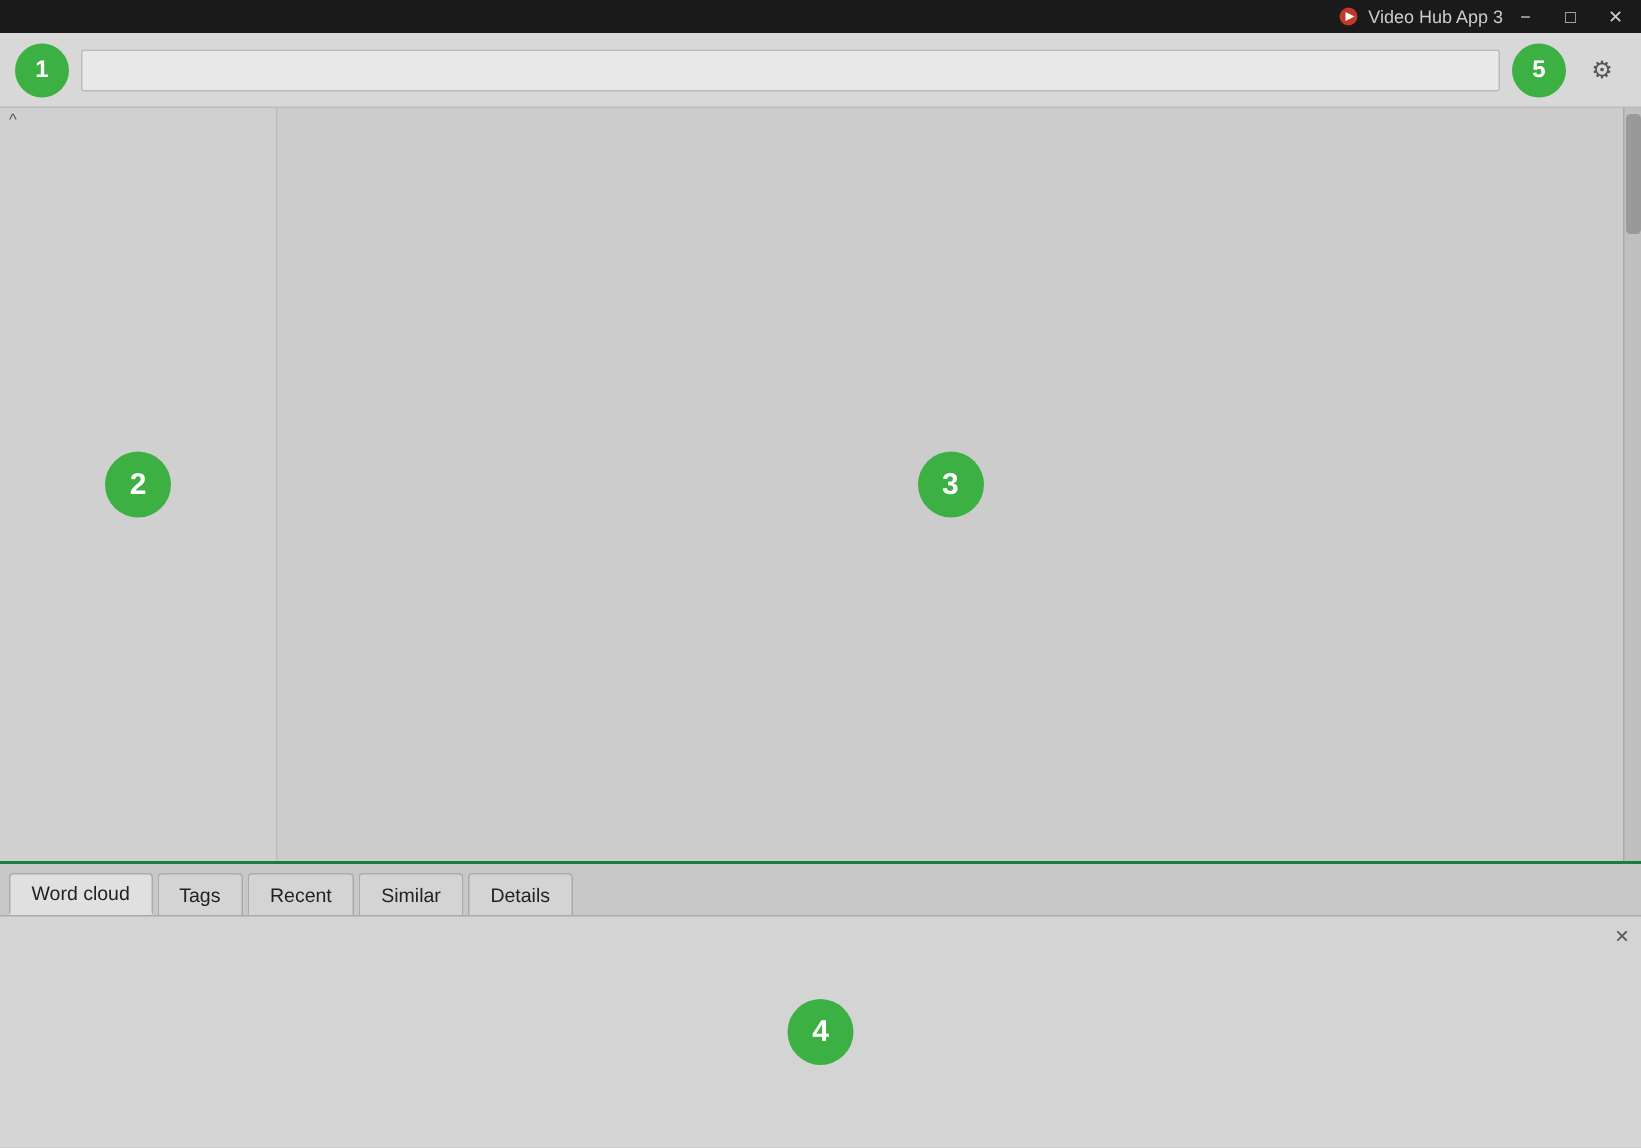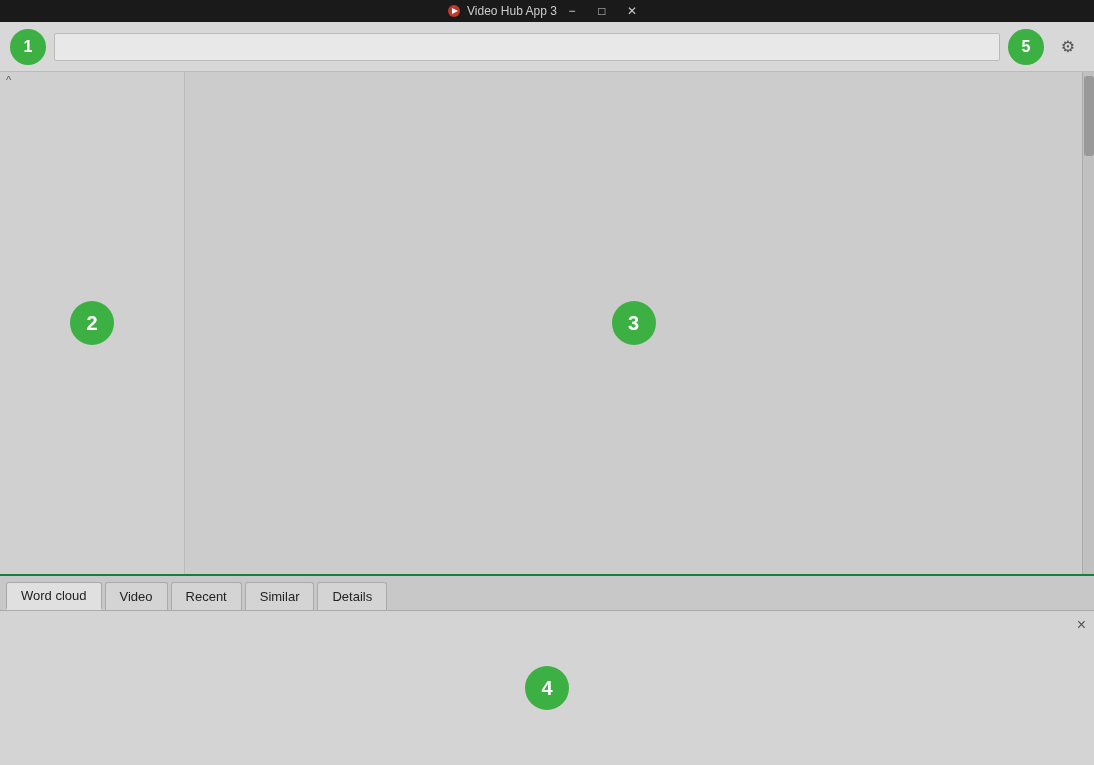--- a/index.html
+++ b/index.html
@@ -18,22 +18,22 @@
       display: flex;
       flex-direction: column;
     }
 
     
     .title-bar {
       height: 22px;
       background: #1a1a1a;
       display: flex;
       align-items: center;
-      justify-content: center;
-      padding: 0 18px;
+      justify-content: flex-end;
+      padding: 0 2px;
       flex-shrink: 0;
     }
 
     .title-bar-left {
       display: flex;
       align-items: center;
       gap: 6px;
     }
 
     .title-bar-icon {
@@ -336,21 +336,21 @@
     <div class="scrollbar-thumb"></div>
   </div>
 </div>
 
 <div class="bottom-section">
   <div class="tabs-bar">
     <div class="tab active">
       <span>Word cloud</span>
     </div>
     <div class="tab">
-      <span>Video</span>
+      <span>Tags</span>
     </div>
     <div class="tab">
       <span>Recent</span>
     </div>
     <div class="tab">
       <span>Similar</span>
     </div>
     <div class="tab">
       <span>Details</span>
     </div>

